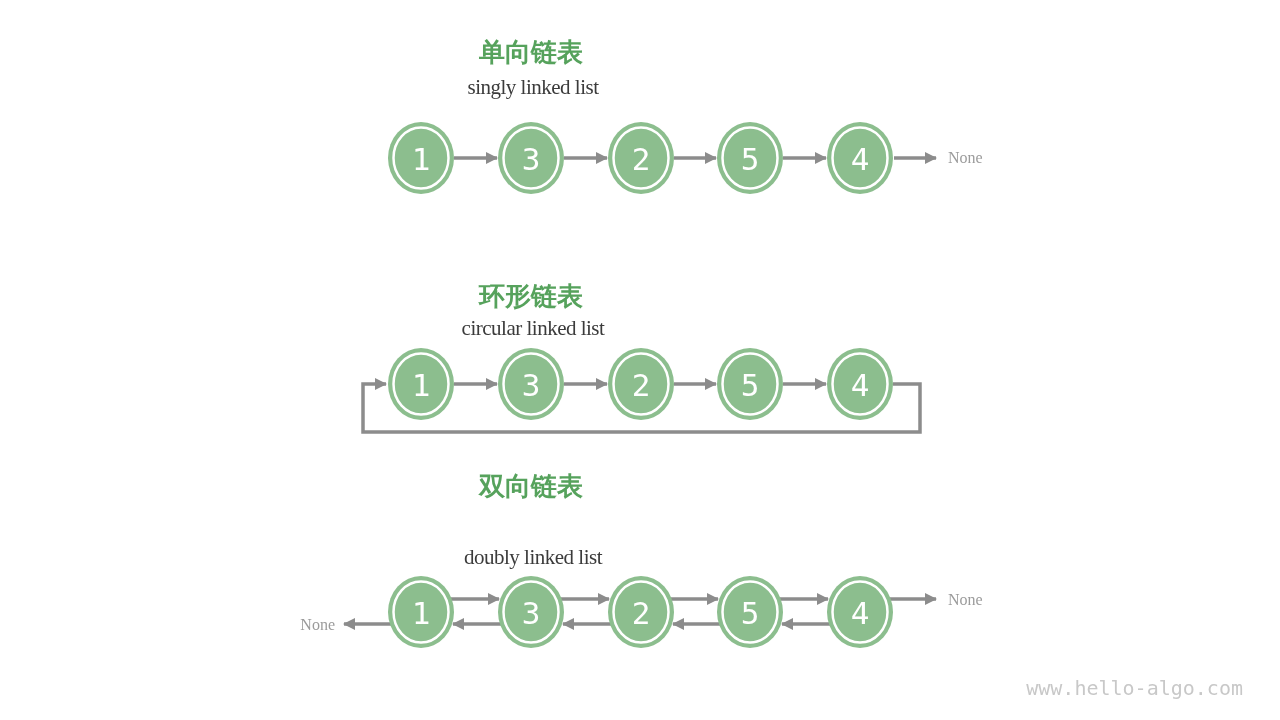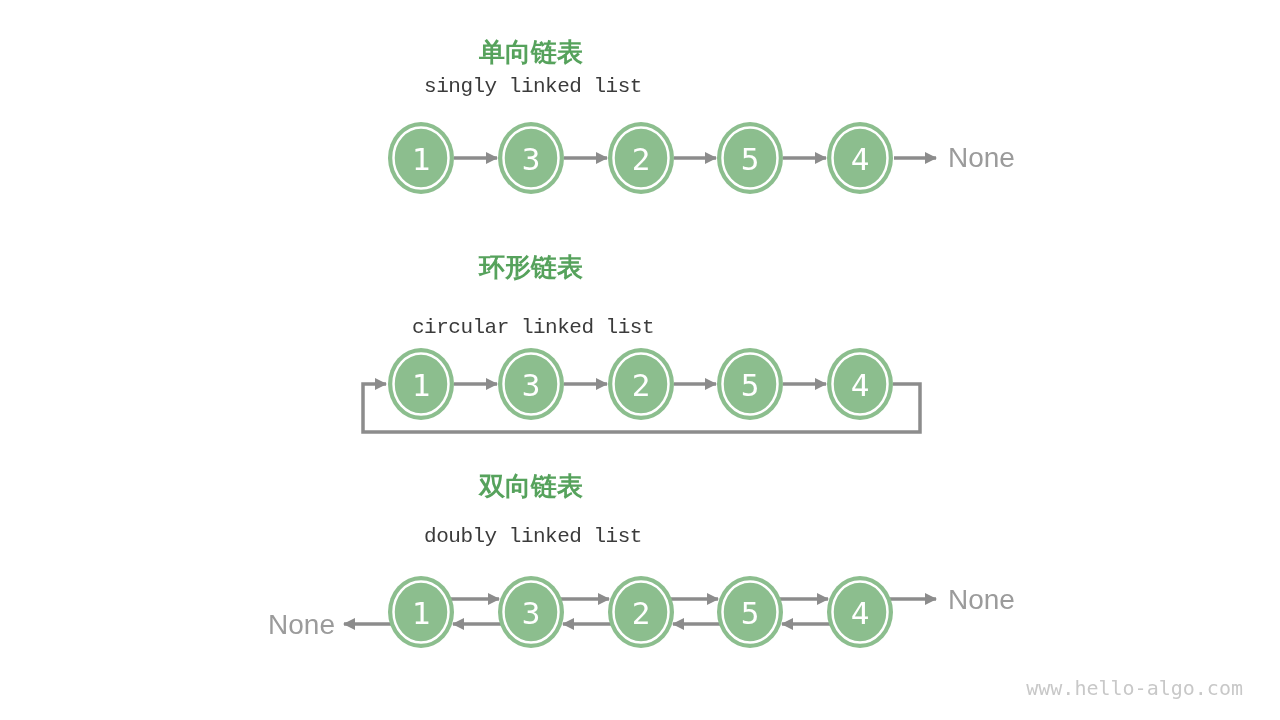--- a/index.html
+++ b/index.html
@@ -25,30 +25,30 @@
     font-family:"Liberation Sans", sans-serif;
     font-weight:bold;
     font-size:26px;
     line-height:28px;
     color:var(--title-green);
   }
   .sec-sub{
     position:absolute;
     left:383px;width:300px;
     text-align:center;
-    font-family:Liberation Mono, monospace;
+    font-family:Liberation Serif, serif;
     font-size:21px;
     line-height:26px;
     color:var(--subtitle-dark);
     letter-spacing:-0.5px;
   }
   .none-label{
     position:absolute;
-    font-family:Liberation Sans, sans-serif;
-    font-size:28px;
+    font-family:Liberation Serif, serif;
+    font-size:16px;
     line-height:30px;
     color:var(--none-gray);
   }
   #diagram-canvas{
     position:absolute;
     left:0;top:0;
   }
   .watermark{
     position:absolute;
     right:37px;top:676px;
@@ -56,25 +56,25 @@
     font-size:20px;
     color:var(--watermark-gray);
   }
 </style>
 </head>
 <body>
 
 <div class="sec-title" style="top:38px">单向链表</div>
 <div class="sec-sub" style="top:74px">singly linked list</div>
 
-<div class="sec-title" style="top:253px">环形链表</div>
+<div class="sec-title" style="top:282px">环形链表</div>
 <div class="sec-sub" style="top:315px">circular linked list</div>
 
 <div class="sec-title" style="top:472px">双向链表</div>
-<div class="sec-sub" style="top:524px">doubly linked list</div>
+<div class="sec-sub" style="top:544px">doubly linked list</div>
 
 <div class="none-label" style="left:948px;top:143px">None</div>
 <div class="none-label" style="left:948px;top:585px">None</div>
 <div class="none-label" style="left:235px;top:610px;width:100px;text-align:right">None</div>
 
 <svg id="diagram-canvas" width="1280" height="720" viewBox="0 0 1280 720">
     <defs>
       <marker id="ah" markerUnits="userSpaceOnUse" markerWidth="14" markerHeight="12" refX="11" refY="6" orient="auto">
         <path d="M0,0 L12,6 L0,12 Z" fill="#8c8c8c"></path>
       </marker>

